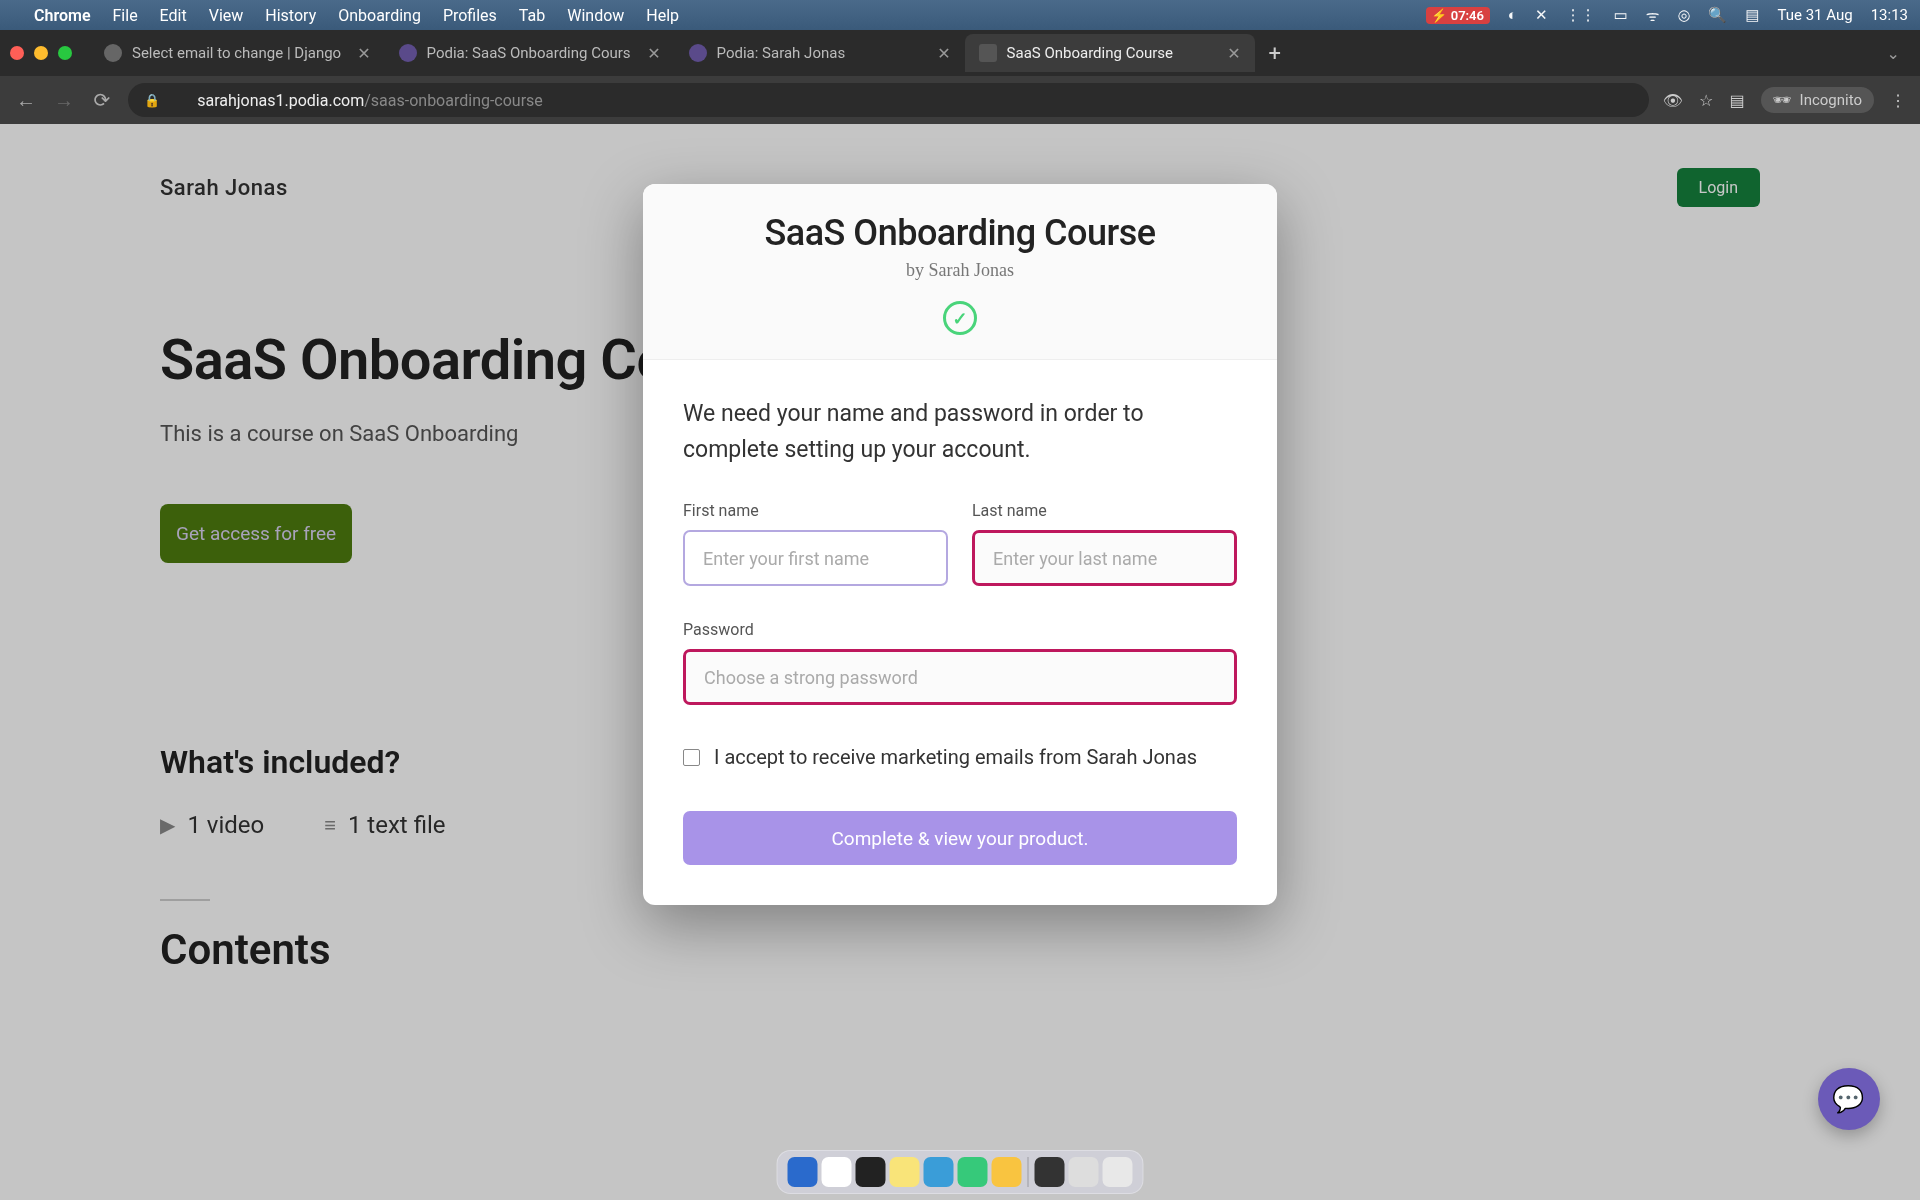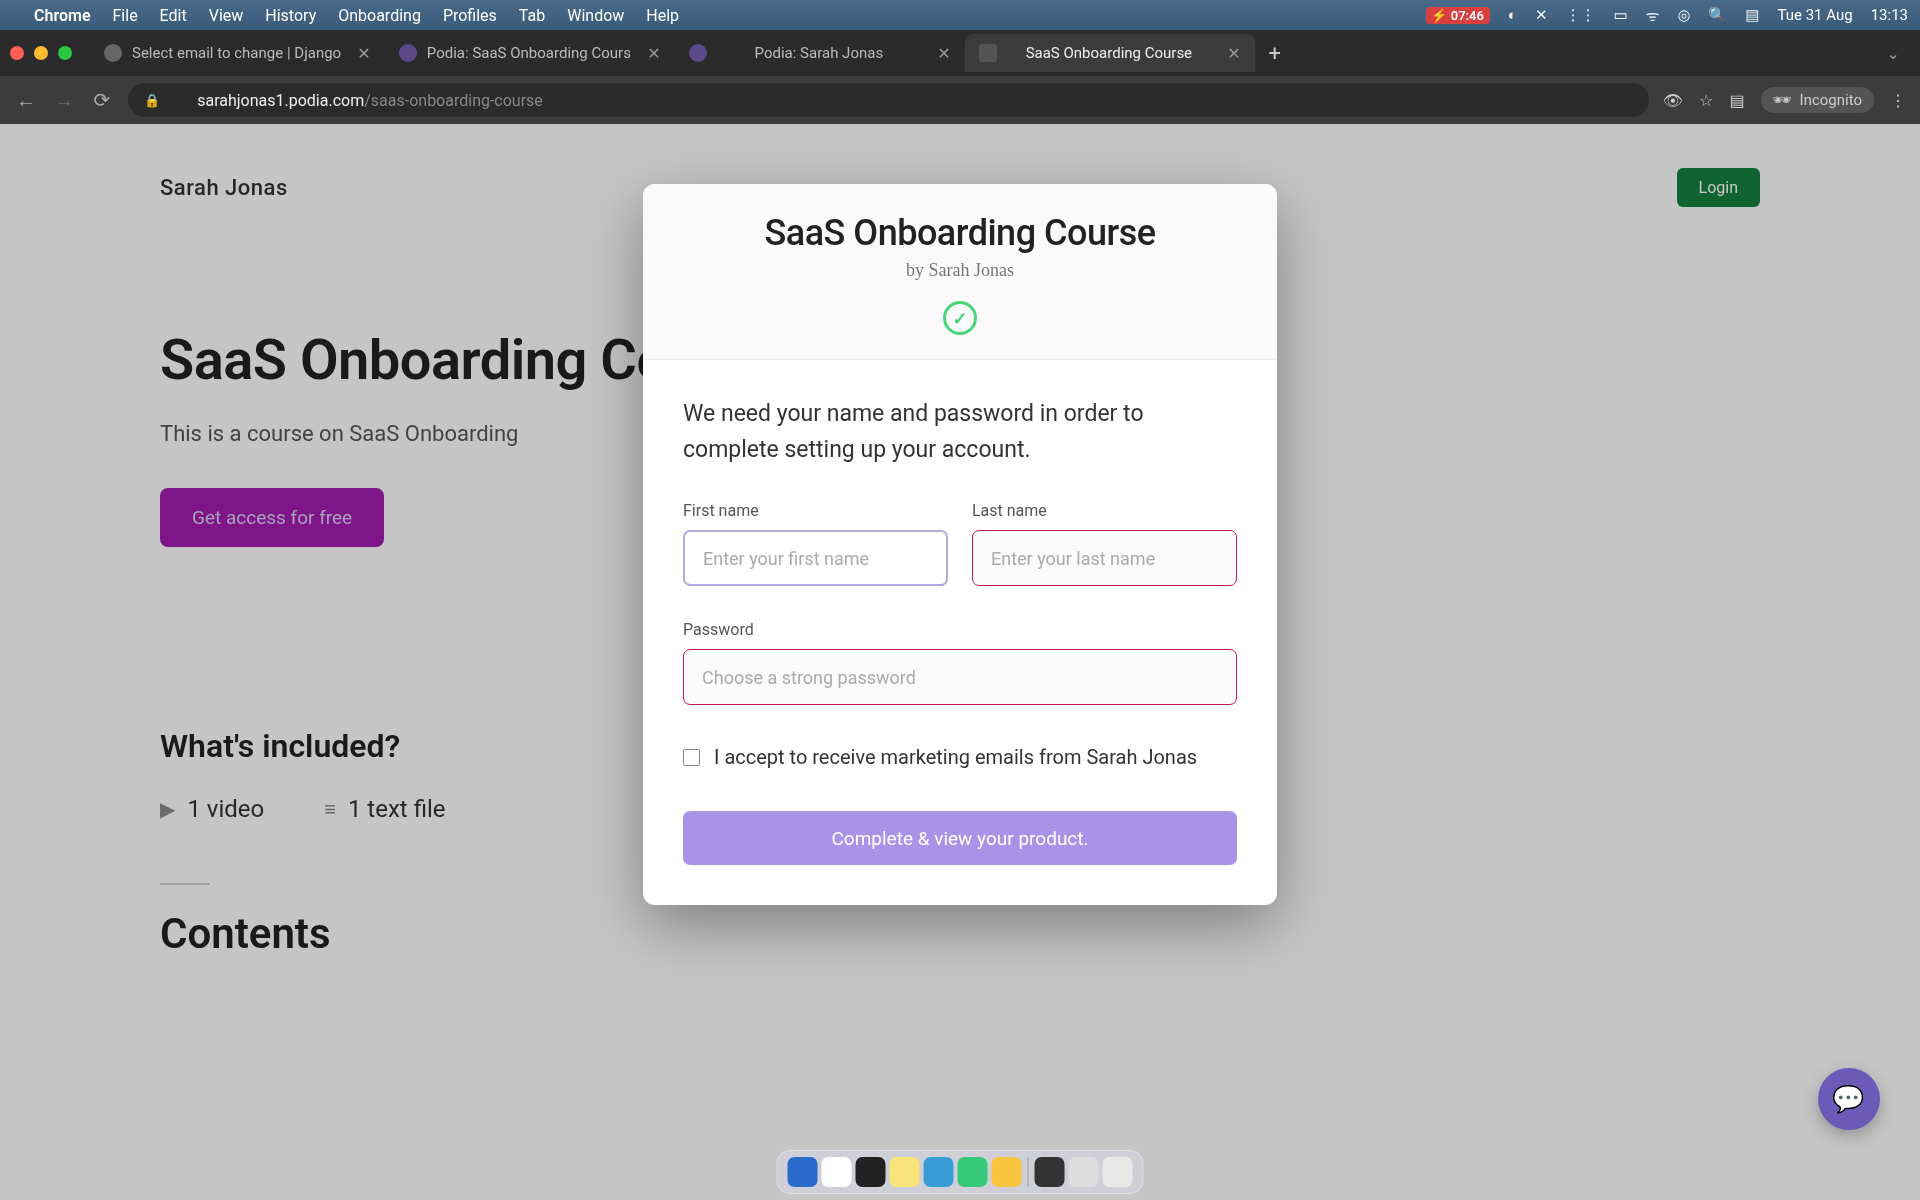--- a/index.html
+++ b/index.html
@@ -15,21 +15,21 @@
 .battery-ind { background: #d84040; color: #fff; padding: 1px 6px; border-radius: 4px; font-size: 13px; font-weight: 600; display: flex; align-items: center; gap: 3px; }
 .menubar-right .icon { opacity: 0.95; }
 
 
 .browser-tabs { height: 46px; background: #2b2b2b; display: flex; align-items: center; padding: 0 10px; gap: 0; }
 .traffic-lights { display: flex; gap: 10px; margin-right: 18px; }
 .tl { width: 14px; height: 14px; border-radius: 50%; }
 .tl.red { background: #ff5f57; }
 .tl.yellow { background: #febc2e; }
 .tl.green { background: #28c840; }
-.tab { height: 38px; display: flex; align-items: center; padding: 0 14px; color: #bbb; font-size: 15px; border-radius: 8px 8px 0 0; gap: 10px; min-width: 290px; max-width: 310px; position: relative; text-align: center; }
+.tab { height: 38px; display: flex; align-items: center; padding: 0 14px; color: #bbb; font-size: 15px; border-radius: 8px 8px 0 0; gap: 10px; min-width: 290px; max-width: 310px; position: relative; }
 .tab.active { background: #3c3c3c; color: #eee; }
 .tab .favicon { width: 18px; height: 18px; border-radius: 3px; background: #888; flex-shrink: 0; }
 .tab .favicon.globe { background: #666; border-radius: 50%; }
 .tab .favicon.podia { background: #5a4a8a; border-radius: 50%; }
 .tab .favicon.fort { background: #555; border-radius: 3px; }
 .tab .title { white-space: nowrap; overflow: hidden; text-overflow: ellipsis; flex: 1; }
 .tab .close { color: #999; font-size: 16px; margin-left: 6px; }
 .new-tab { color: #ccc; font-size: 22px; padding: 0 14px; }
 .tab-right { margin-left: auto; color: #999; padding: 0 10px; }
 
@@ -45,21 +45,21 @@
 
 
 .page { position: relative; width: 100%; height: calc(100% - 124px); background: #fdfdfd; overflow: hidden; }
 .page-inner { padding: 44px 0 0 0; max-width: 1720px; margin: 0 auto; }
 .page-header { display: flex; align-items: center; padding: 0 60px; }
 .site-name { font-size: 22px; font-weight: 500; color: #333; letter-spacing: 0.5px; }
 .login-btn { margin-left: auto; background: #15803d; color: #fff; padding: 10px 22px; border-radius: 6px; font-size: 16px; }
 .hero { padding: 120px 60px 0 60px; }
 .hero h1 { font-size: 56px; font-weight: 600; color: #222; letter-spacing: -0.5px; }
 .hero .desc { margin-top: 28px; font-size: 22px; color: #555; }
-.cta { display: inline-block; margin-top: 42px; background: #a21caf; color: #d8d0f0; padding: 18px 32px; border-radius: 8px; font-size: 19px; }
+.cta { display: inline-block; margin-top: 58px; background: #4d7c0f; color: #d8d0f0; padding: 18px 16px; border-radius: 8px; font-size: 19px; }
 .included { padding: 180px 60px 0 60px; }
 .included h2 { font-size: 32px; font-weight: 600; color: #222; }
 .inc-items { display: flex; gap: 60px; margin-top: 30px; font-size: 24px; color: #333; align-items: center; }
 .inc-item { display: flex; align-items: center; gap: 12px; }
 .inc-item .ic { color: #888; font-size: 20px; }
 .divider { margin: 60px 60px 0 60px; width: 50px; height: 2px; background: #ccc; }
 .contents-h { padding: 24px 60px 0 60px; font-size: 42px; font-weight: 600; color: #222; }
 
 
 .overlay { position: absolute; inset: 0; background: rgba(0,0,0,0.22); display: flex; align-items: flex-start; justify-content: center; padding-top: 60px; }
@@ -67,21 +67,21 @@
 .modal-head { background: #fafafa; padding: 28px 40px 24px 40px; text-align: center; border-bottom: 1px solid #eee; }
 .modal-head h2 { font-size: 36px; font-weight: 500; color: #222; letter-spacing: -0.5px; }
 .modal-head .by { margin-top: 6px; font-size: 18px; color: #777; font-family: Liberation Serif, serif; }
 .check-circle { width: 34px; height: 34px; border: 3px solid #49d47a; border-radius: 50%; margin: 20px auto 0 auto; display: flex; align-items: center; justify-content: center; color: #49d47a; font-size: 18px; font-weight: bold; }
 .modal-body { padding: 36px 40px 40px 40px; }
 .modal-body .intro { font-size: 23px; line-height: 1.55; color: #333; }
 .form-row { display: flex; gap: 24px; margin-top: 34px; }
 .form-col { flex: 1; }
 .form-col.full { flex: 0 0 100%; }
 .label { font-size: 16px; color: #555; margin-bottom: 10px; display: block; }
-.input { width: 100%; height: 56px; border: 1px solid #be185d; border-radius: 7px; padding: 0 18px; font-size: 18px; background: #fbfbfb; color: #333; }
+.input { width: 100%; height: 56px; border: 3px solid #be185d; border-radius: 7px; padding: 0 18px; font-size: 18px; background: #fbfbfb; color: #333; }
 .input::placeholder { color: #aaa; }
 .input.focused { border: 2px solid #b4a8e0; background: #fff; }
 .check-row { margin-top: 40px; display: flex; align-items: center; gap: 14px; font-size: 20px; color: #333; }
 .checkbox { width: 17px; height: 17px; border: 1.5px solid #888; border-radius: 2px; flex-shrink: 0; }
 .submit-btn { margin-top: 42px; width: 100%; height: 54px; background: #a893e8; color: #fff; border: none; border-radius: 7px; font-size: 19px; cursor: pointer; }
 
 
 .chat-fab { position: absolute; right: 40px; bottom: 70px; width: 62px; height: 62px; border-radius: 50%; background: #6b5ab8; display: flex; align-items: center; justify-content: center; color: #fff; font-size: 26px; box-shadow: 0 6px 16px rgba(0,0,0,0.25); }
 
 

